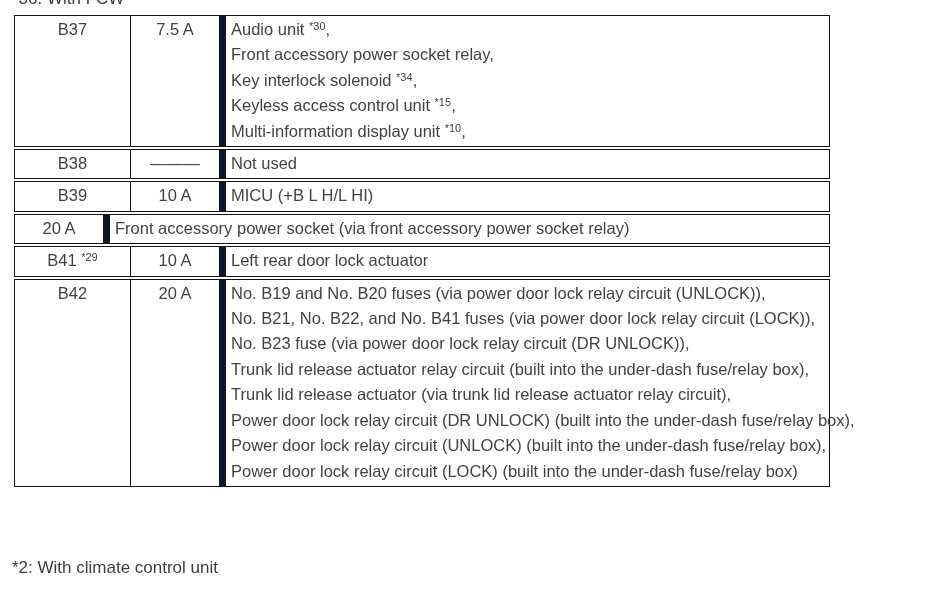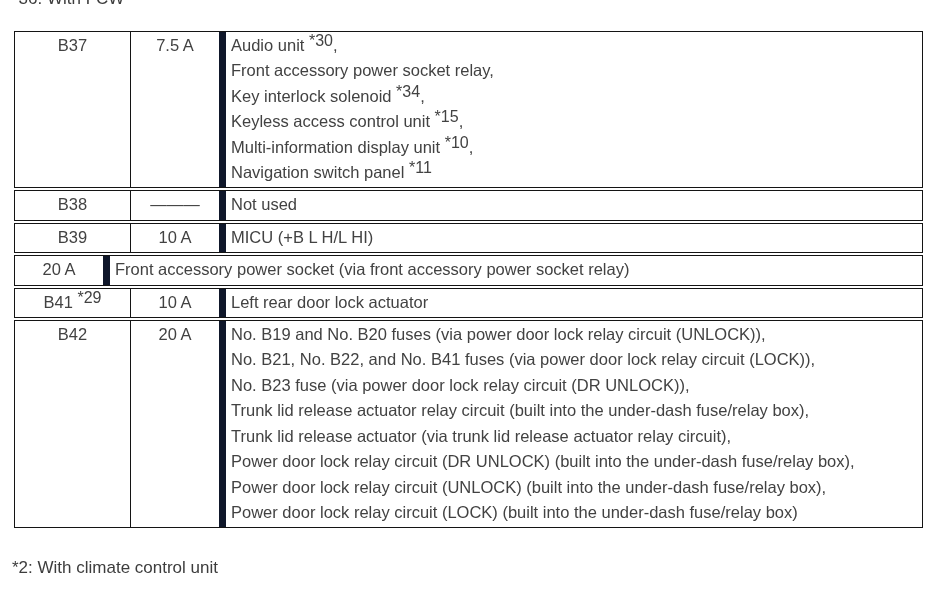--- a/index.html
+++ b/index.html
@@ -7,54 +7,53 @@
     width:938px;height:592px;position:relative;overflow:hidden;
     background:#ffffff;
     font-family:"Liberation Sans", sans-serif;
     color:#424242;
   }
   .top-note{
     position:absolute;top:-11px;left:12px;
     font-size:17px;line-height:20px;color:#3d3d3d;white-space:nowrap;
   }
   .fuse-table{
-    position:absolute;top:31px;left:14px;width:909px;
+    position:absolute;top:15px;left:14px;width:816px;
   }
   .frow{
     display:flex;border:1px solid #141414;margin-bottom:2px;background:#ffffff;
   }
   .cell{
     font-size:16.5px;line-height:25.4px;padding-top:1px;padding-bottom:2px;
   }
   .c1{width:115px;border-right:1px solid #141414;text-align:center;flex:none;}
   .c2{width:88px;border-right:7px solid #0f172a;text-align:center;flex:none;}
   .c3{flex:1;padding-left:5px;}
   .c3 .line{white-space:nowrap;}
-  sup{font-size:16px;line-height:0;vertical-align:5px;letter-spacing:0;}
+  sup{font-size:11px;line-height:0;vertical-align:5px;letter-spacing:0;}
   .footnotes{
     position:absolute;left:12px;top:557px;
     font-size:17px;line-height:21.5px;color:#3d3d3d;white-space:nowrap;
   }
 </style>
 </head>
 <body>
 
 <div class="top-note">*36: With FCW</div>
 
 <div class="fuse-table">
     <div class="frow">
       <div class="cell c1">B37</div>
       <div class="cell c2">7.5 A</div>
       <div class="cell c3">
         <div class="line">Audio unit <sup>*30</sup>,</div>
         <div class="line">Front accessory power socket relay,</div>
         <div class="line">Key interlock solenoid <sup>*34</sup>,</div>
         <div class="line">Keyless access control unit <sup>*15</sup>,</div>
         <div class="line">Multi-information display unit <sup>*10</sup>,</div>
-        <div class="line">Navigation switch panel <sup>*11</sup></div>
       </div>
     </div>
     <div class="frow">
       <div class="cell c1">B38</div>
       <div class="cell c2">———</div>
       <div class="cell c3">
         <div class="line">Not used</div>
       </div>
     </div>
     <div class="frow">

